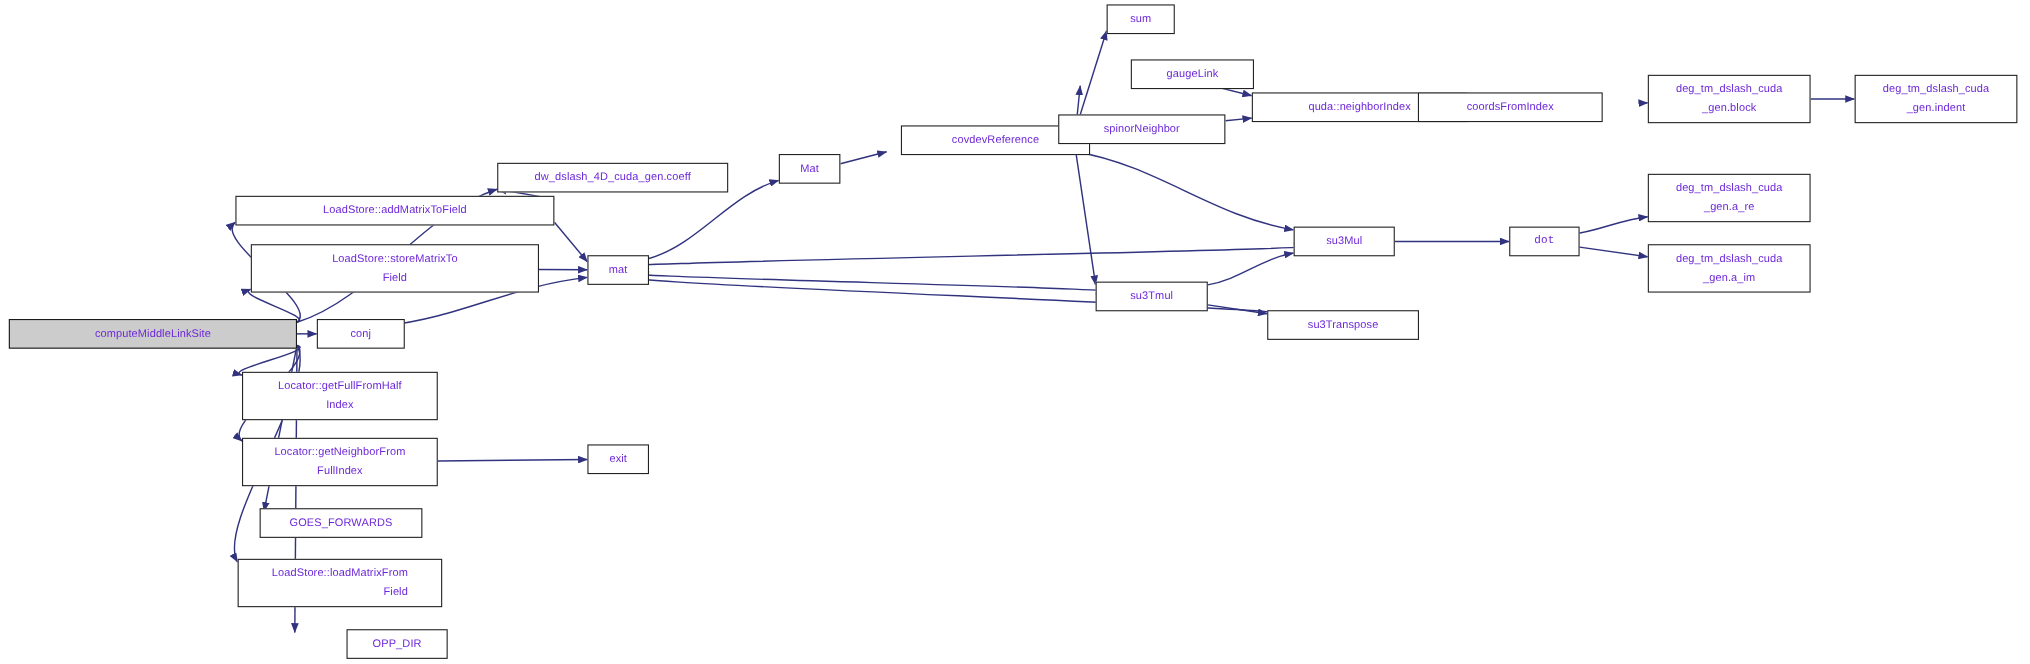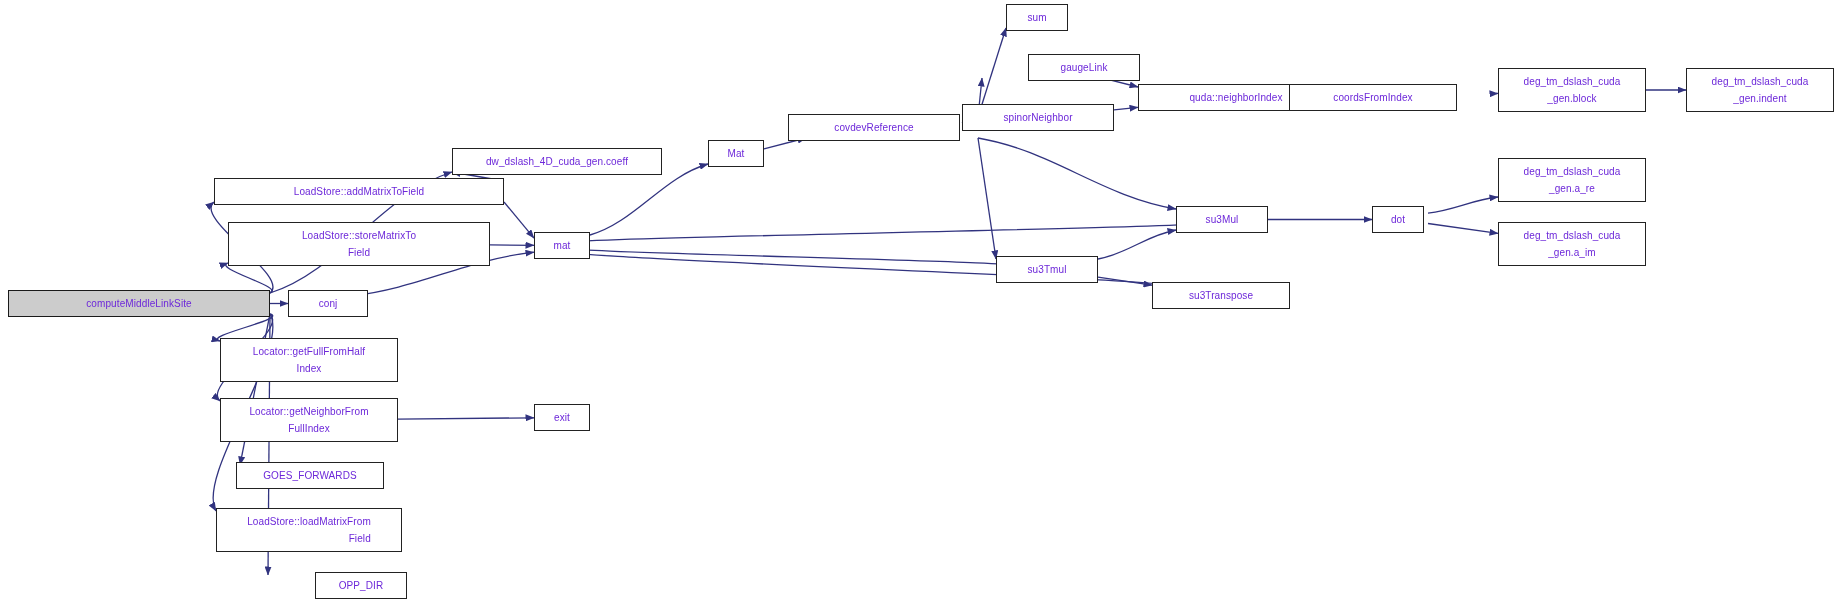--- a/index.html
+++ b/index.html
@@ -110,30 +110,30 @@
       <div class="node" style="left: 220px; top: 338px; width: 178px; height: 44px;">Locator::getFullFromHalf
 Index</div>
       <div class="node" style="left: 236px; top: 462px; width: 148px; height: 27px;">GOES_FORWARDS</div>
       <div class="node" style="left: 216px; top: 508px; width: 186px; height: 44px; text-align: right;">LoadStore::loadMatrixFrom
 Field</div>
       <div class="node" style="left: 268px; top: 572px; width: 92px; height: 27px; margin-left: 47px;">OPP_DIR</div>
       <div class="node" style="left: 452px; top: 148px; width: 210px; height: 27px;">dw_dslash_4D_cuda_gen.coeff</div>
       <div class="node" style="left: 534px; top: 232px; width: 56px; height: 27px;">mat</div>
       <div class="node" style="left: 534px; top: 404px; width: 56px; height: 27px;">exit</div>
       <div class="node" style="left: 708px; top: 140px; width: 56px; height: 27px;">Mat</div>
-      <div class="node" style="left: 788px; top: 114px; width: 172px; height: 27px;">covdevReference</div>
+      <div class="node" style="left: 819px; top: 114px; width: 172px; height: 27px;">covdevReference</div>
       <div class="node" style="left: 1006px; top: 4px; width: 62px; height: 27px;">sum</div>
       <div class="node" style="left: 1028px; top: 54px; width: 112px; height: 27px;">gaugeLink</div>
       <div class="node" style="left: 962px; top: 104px; width: 152px; height: 27px;">spinorNeighbor</div>
       <div class="node" style="left: 996px; top: 256px; width: 102px; height: 27px;">su3Tmul</div>
       <div class="node" style="left: 1138px; top: 84px; width: 196px; height: 27px;">quda::neighborIndex</div>
       <div class="node" style="left: 1176px; top: 206px; width: 92px; height: 27px;">su3Mul</div>
       <div class="node" style="left: 1152px; top: 282px; width: 138px; height: 27px;">su3Transpose</div>
       <div class="node" style="left: 1289px; top: 84px; width: 168px; height: 27px;">coordsFromIndex</div>
-      <div class="node" style="left: 1372px; top: 206px; width: 52px; height: 27px;">dot</div>
+      <div class="node" style="left: 1372px; top: 206px; width: 64px; height: 27px; font-family: Liberation Mono, monospace;">dot</div>
       <div class="node" style="left: 1498px; top: 68px; width: 148px; height: 44px;">deg_tm_dslash_cuda
 _gen.block</div>
       <div class="node" style="left: 1686px; top: 68px; width: 148px; height: 44px;">deg_tm_dslash_cuda
 _gen.indent</div>
       <div class="node" style="left: 1498px; top: 158px; width: 148px; height: 44px;">deg_tm_dslash_cuda
 _gen.a_re</div>
       <div class="node" style="left: 1498px; top: 222px; width: 148px; height: 44px;">deg_tm_dslash_cuda
 _gen.a_im</div>
     </div>
 </div>

